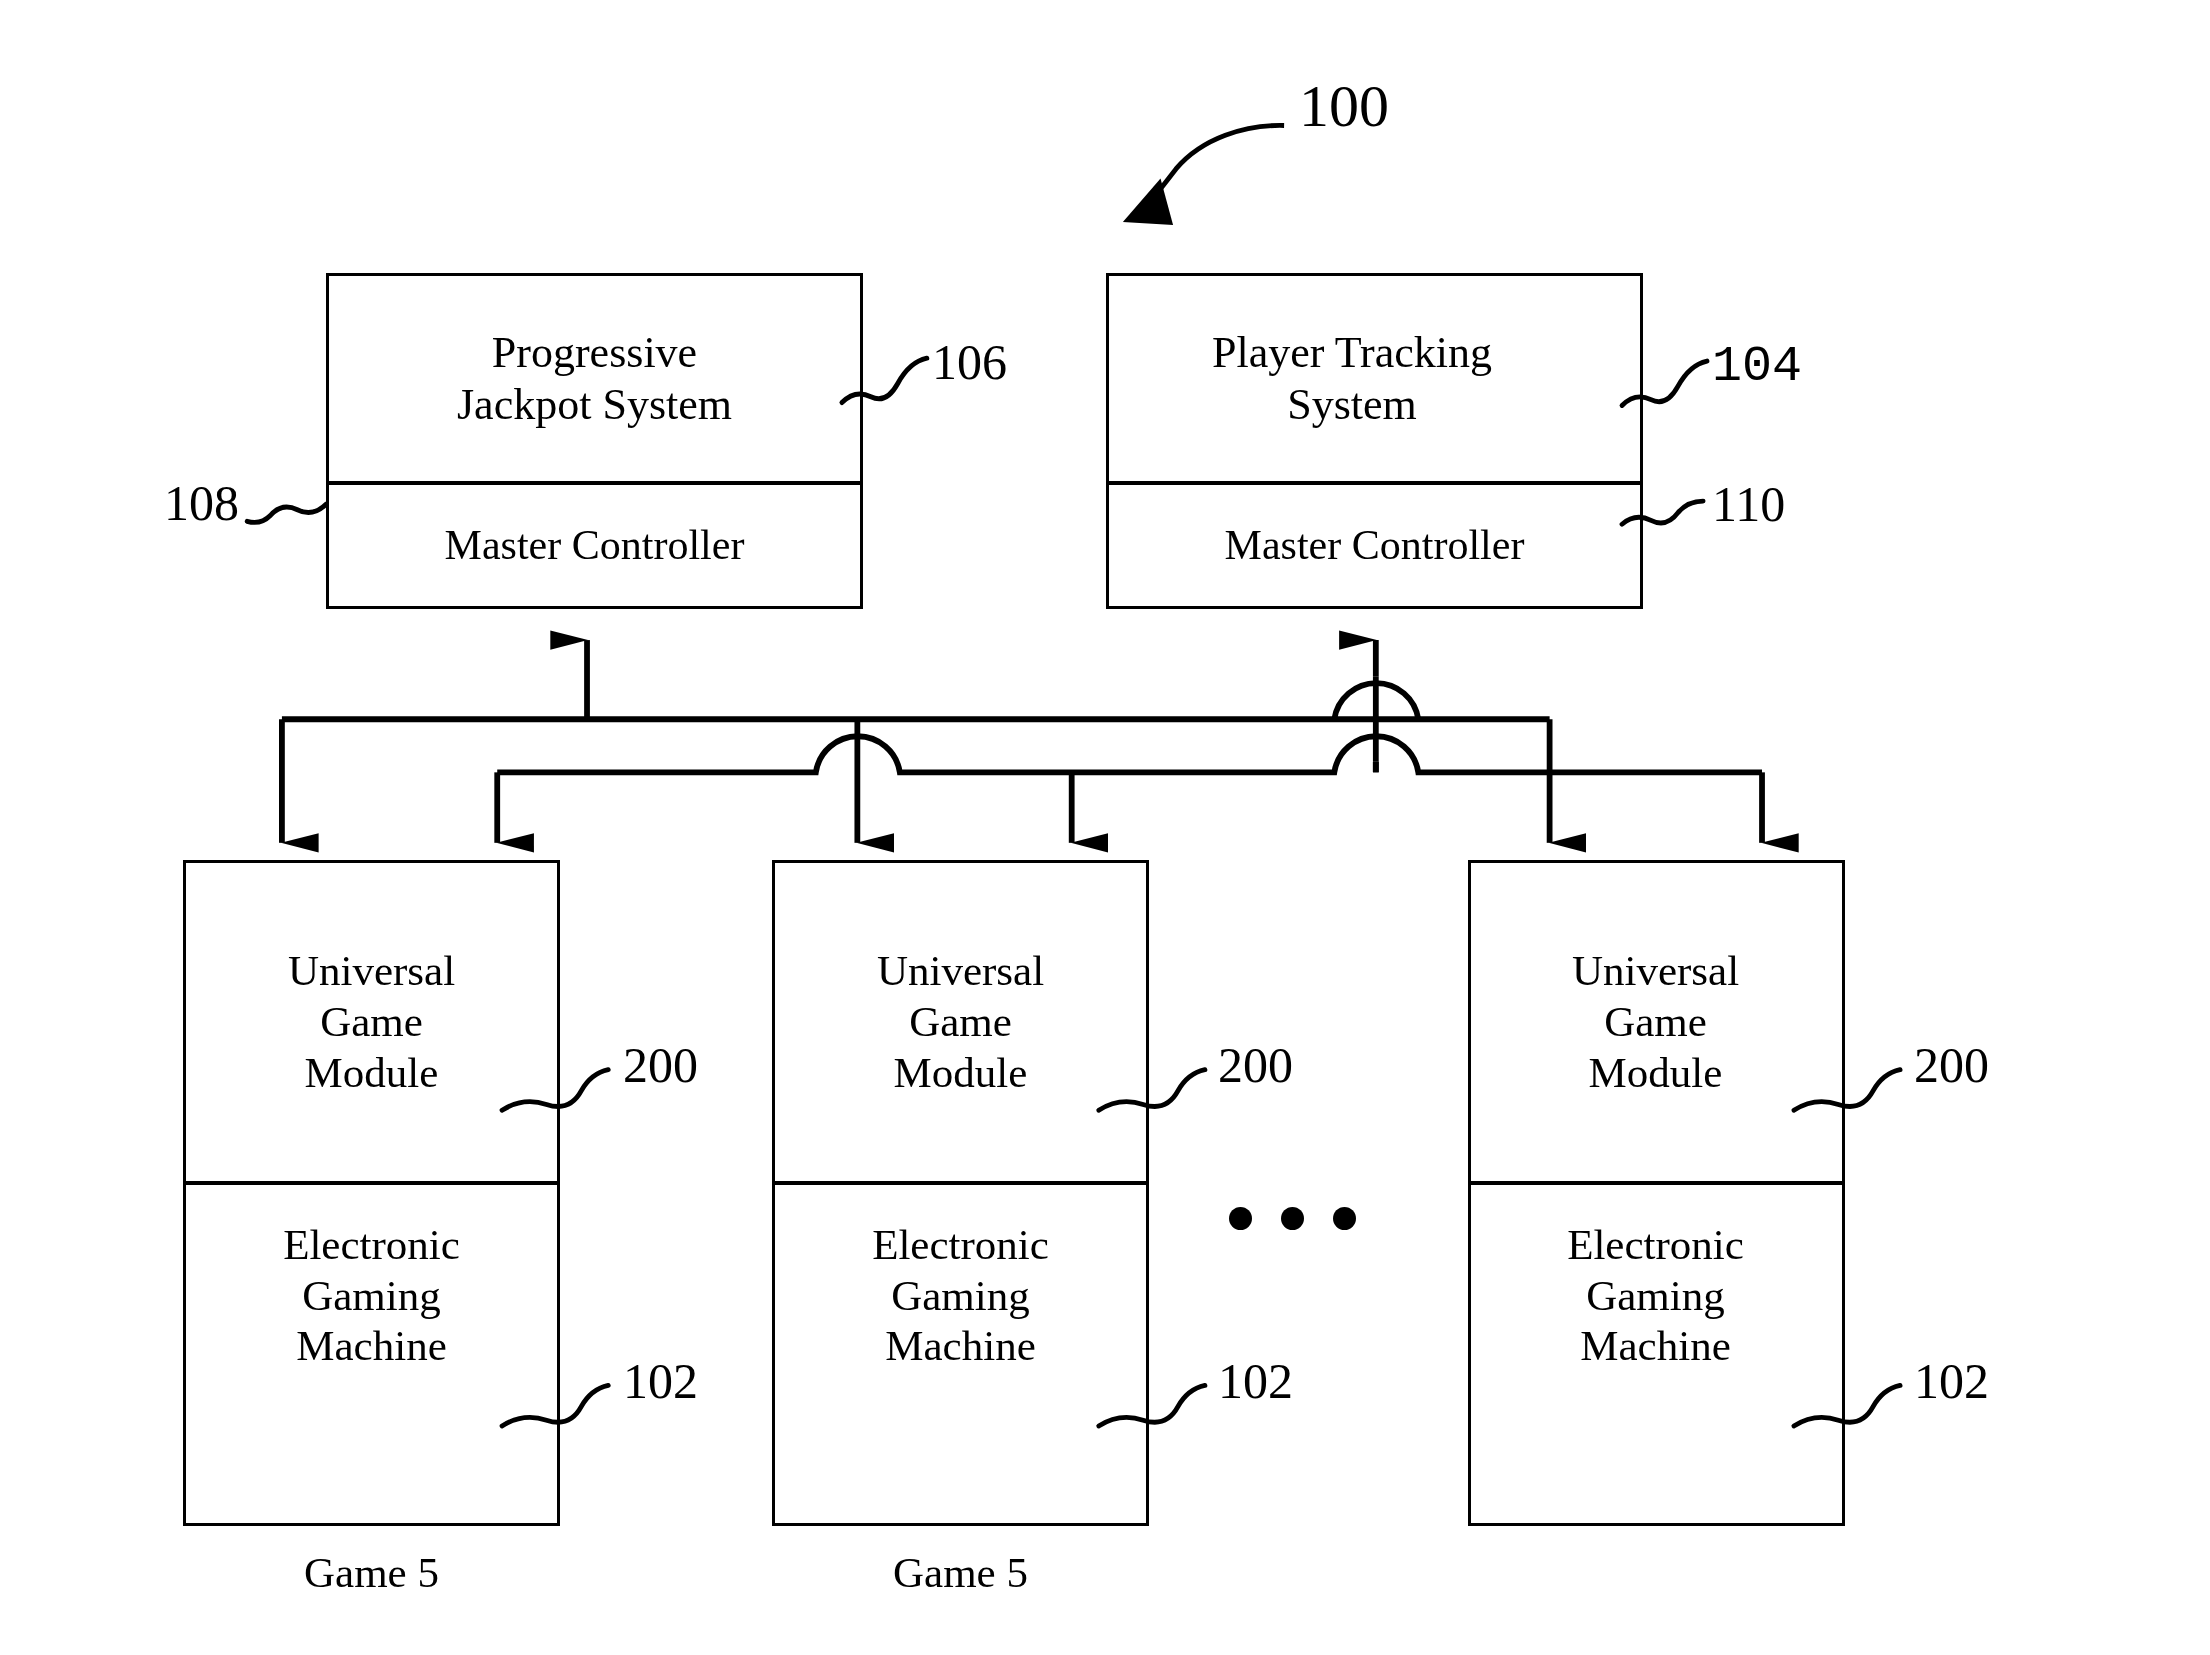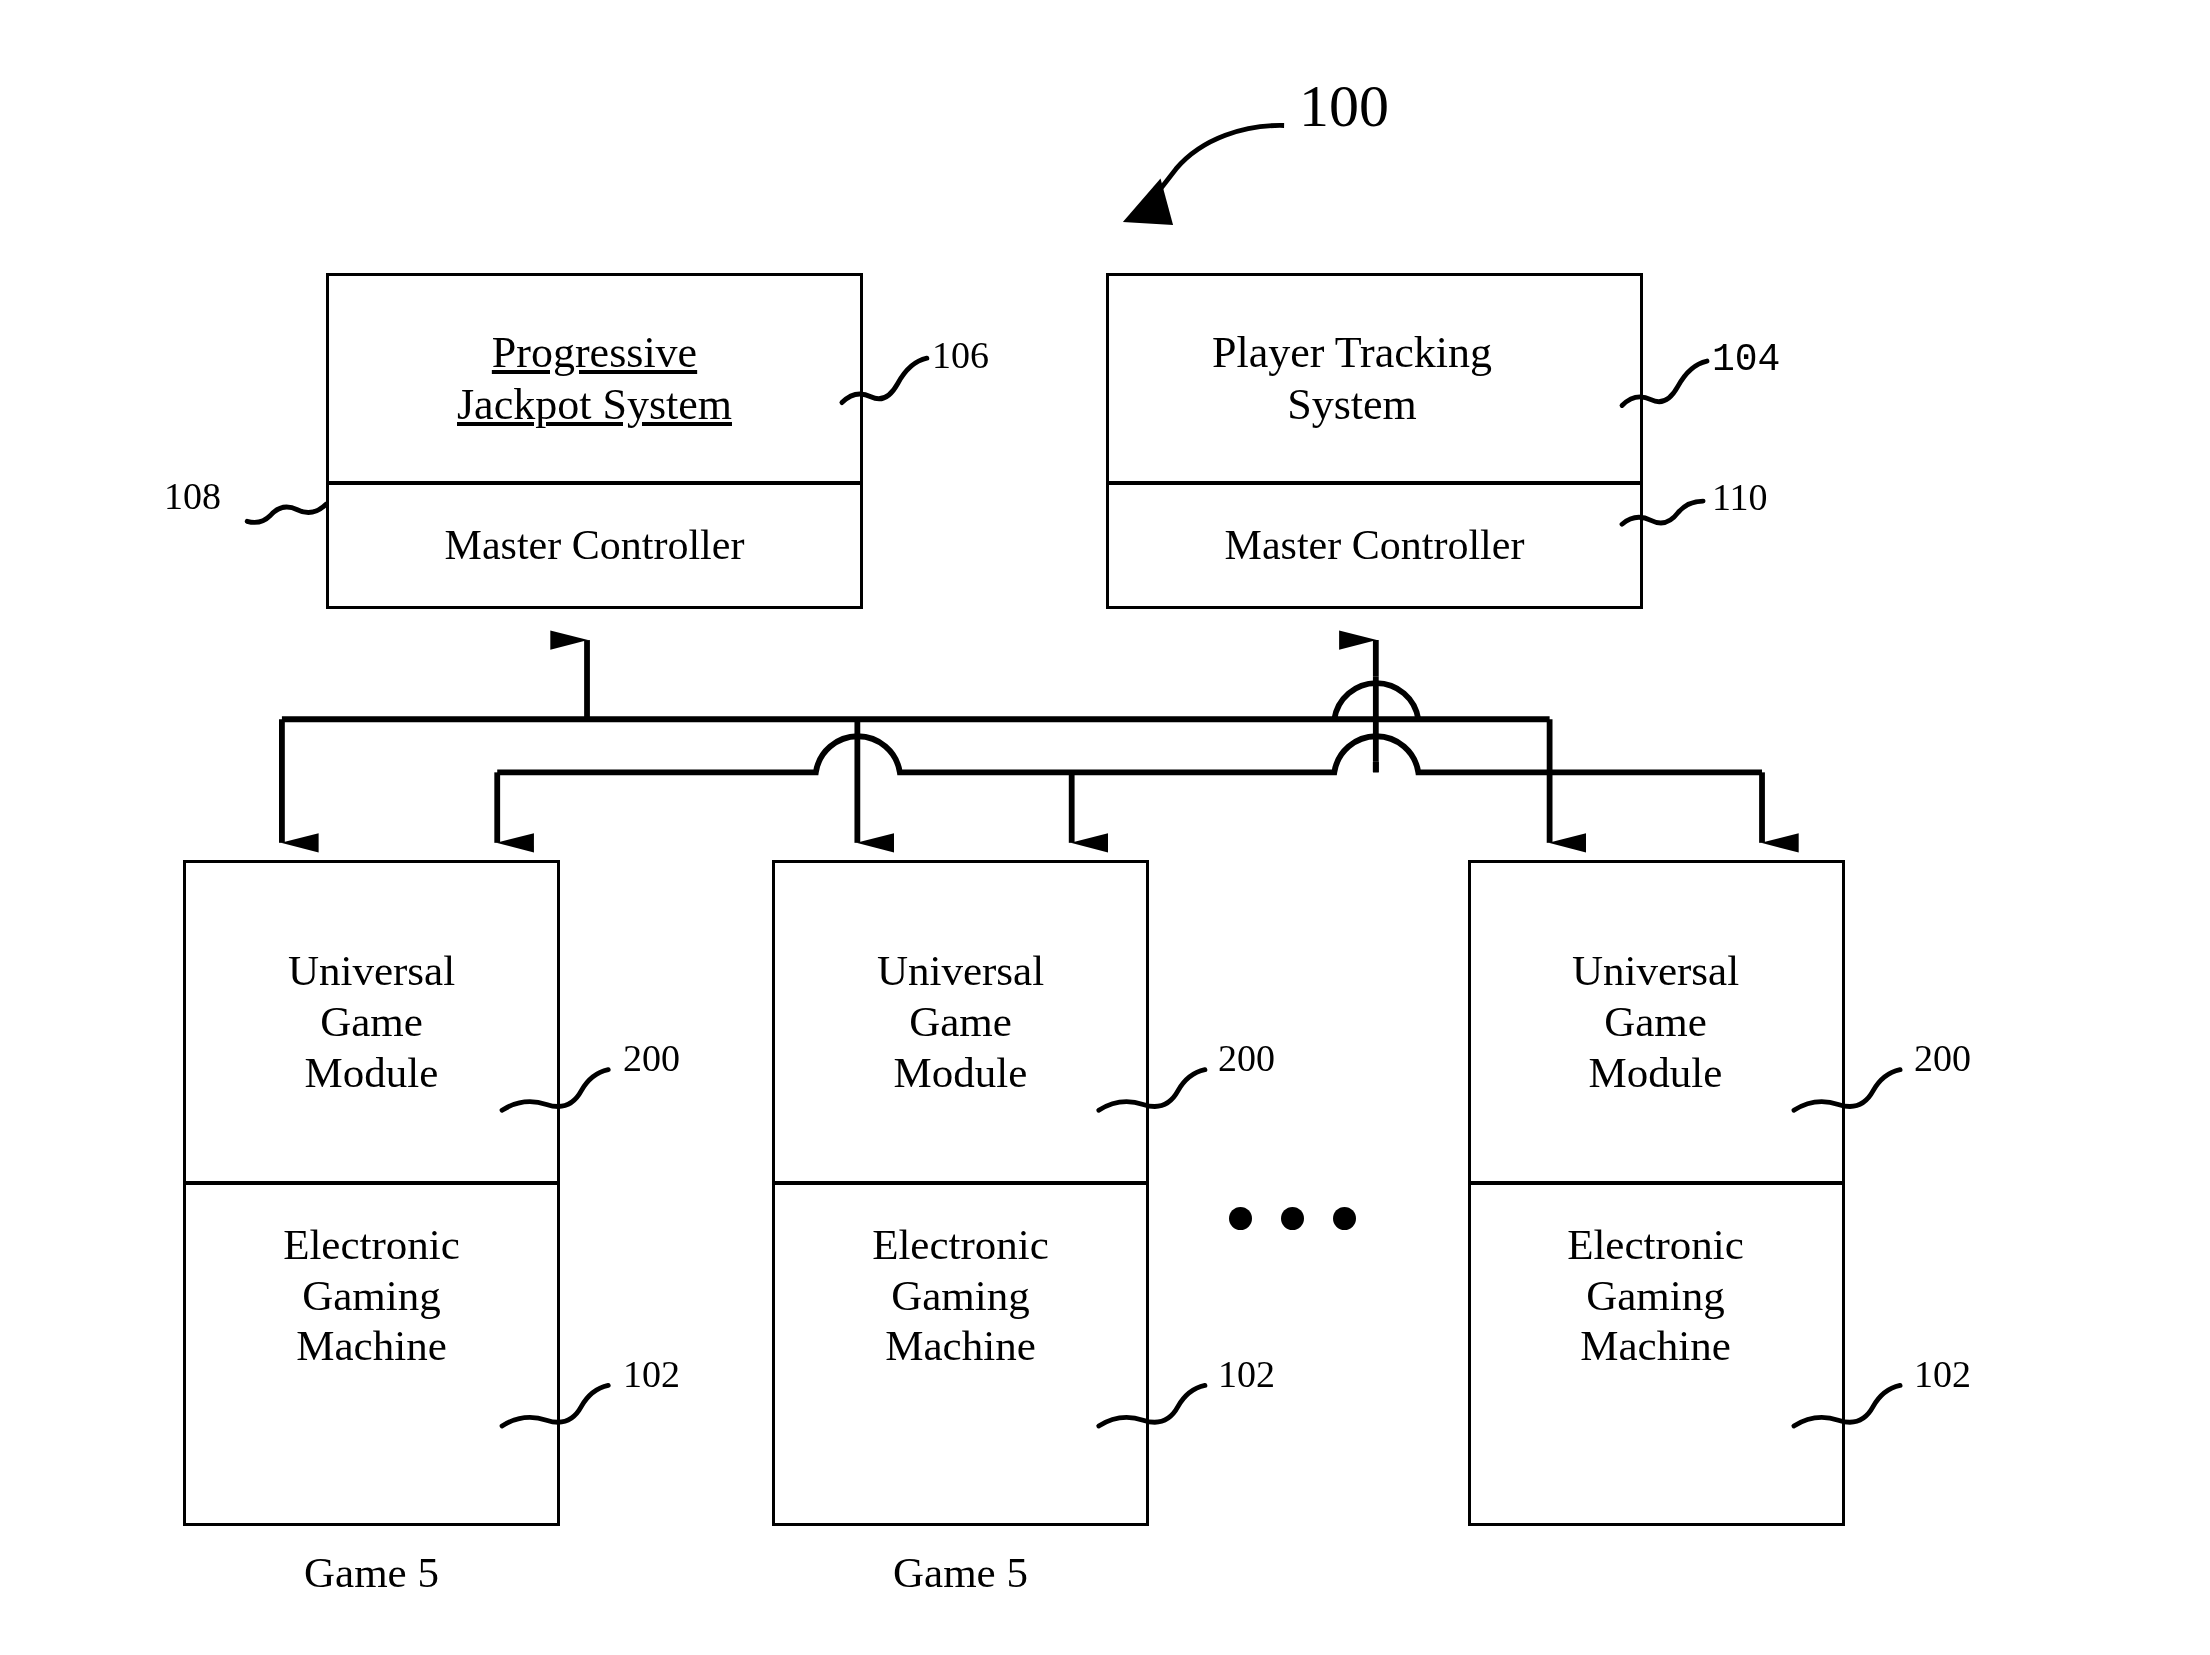--- a/index.html
+++ b/index.html
@@ -61,21 +61,21 @@
   }
   .game-caption {
     position: absolute;
     text-align: center;
     font-size: 43px;
     color: #000;
   }
   
   .ref {
     position: absolute;
-    font-size: 38px;
+    font-size: 50px;
     color: #000;
     white-space: nowrap;
   }
   .ellipsis-dots {
     position: absolute;
     display: flex;
     gap: 29px;
     align-items: center;
   }
   .ellipsis-dots i {
@@ -159,21 +159,21 @@
 
       <path d="M1858,1452 q22,-14 46,-6 q24,8 36,-14 q10,-18 28,-22"></path>
     </g>
   </svg>
 
   <div class="ref" style="left:1299px; top:48px; font-size:60px;">100</div>
 
   <div class="box" style="left:326px; top:249px; width:537px; height:336px;"></div>
   <div class="divider" style="left:326px; top:457px; width:537px;"></div>
 
-  <div class="cell sys-title" style="left:330px; top:257px; width:529px; height:196px; flex-direction:column;text-decoration:underline;">
+  <div class="cell sys-title" style="left:330px; top:257px; width:529px; height:196px; flex-direction:column;">
     <span>Progressive</span>
     <span>Jackpot System</span>
   </div>
 
   <div class="cell sys-sub" style="left:330px; top:461px; width:529px; height:121px;">Master Controller</div>
 
   <div class="ref" style="left:932px; top:309px;">106</div>
   <div class="ref" style="left:164px; top:450px;">108</div>
 
   <div class="box" style="left:1106px; top:249px; width:537px; height:336px;"></div>

